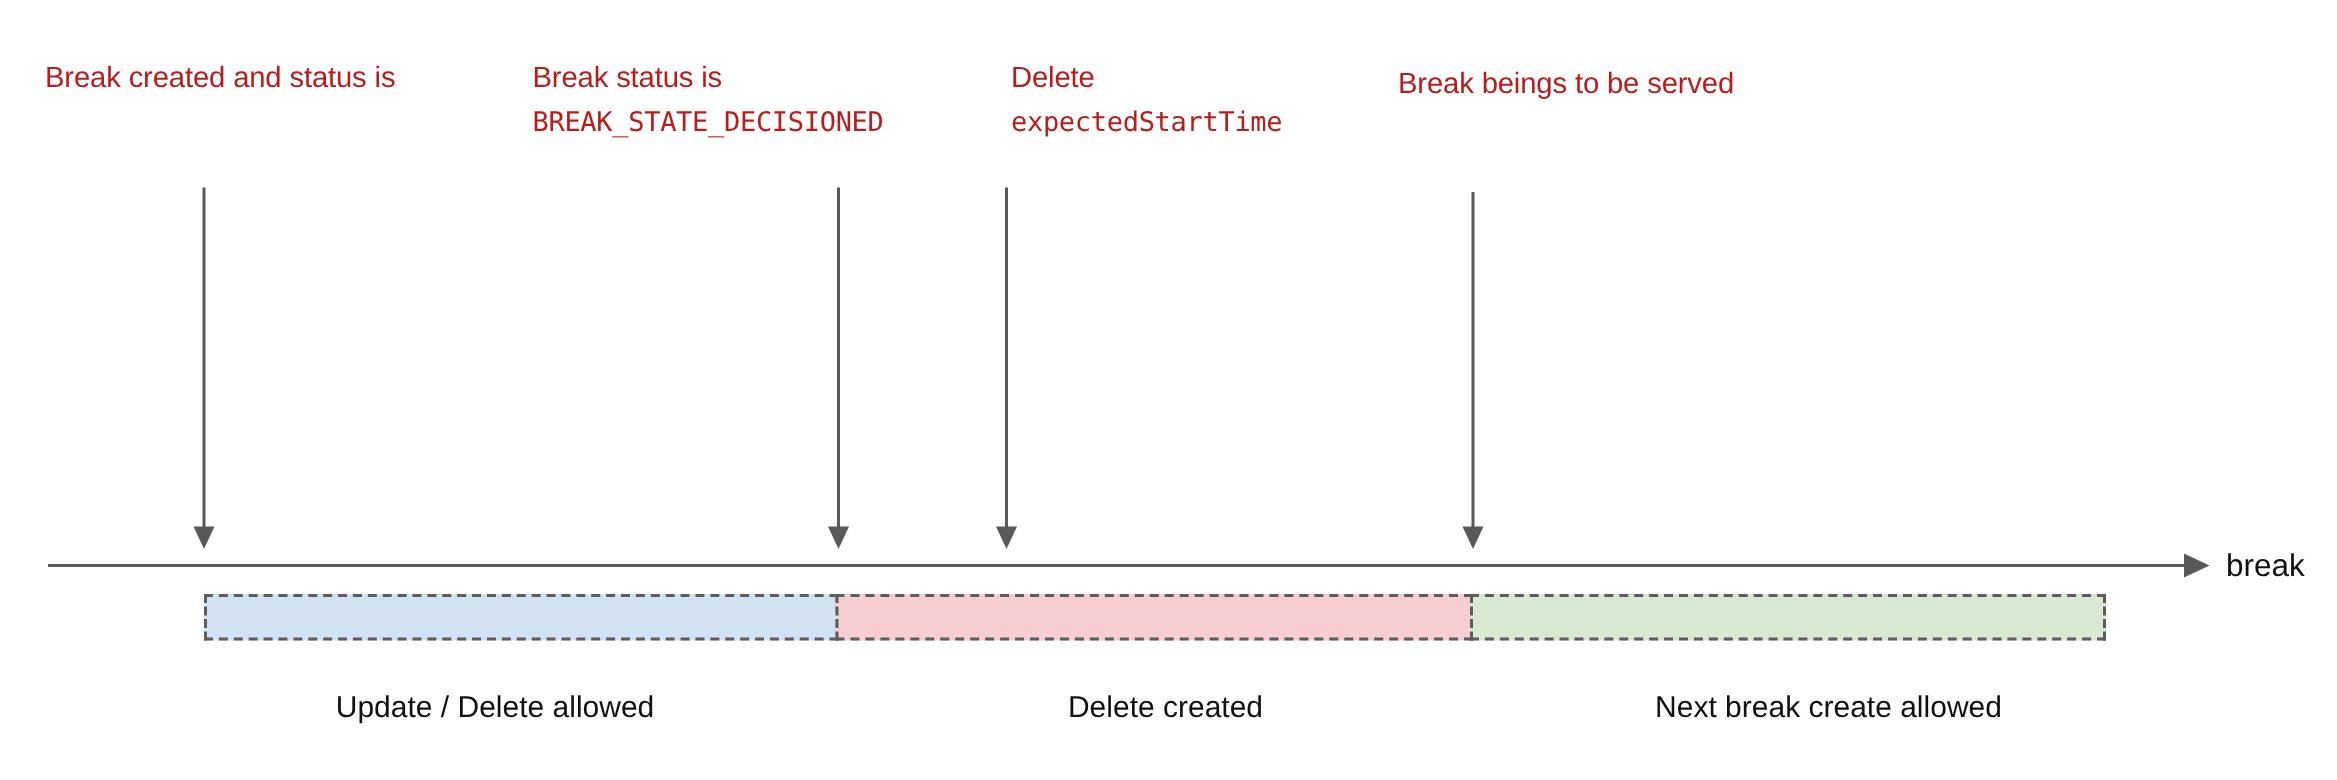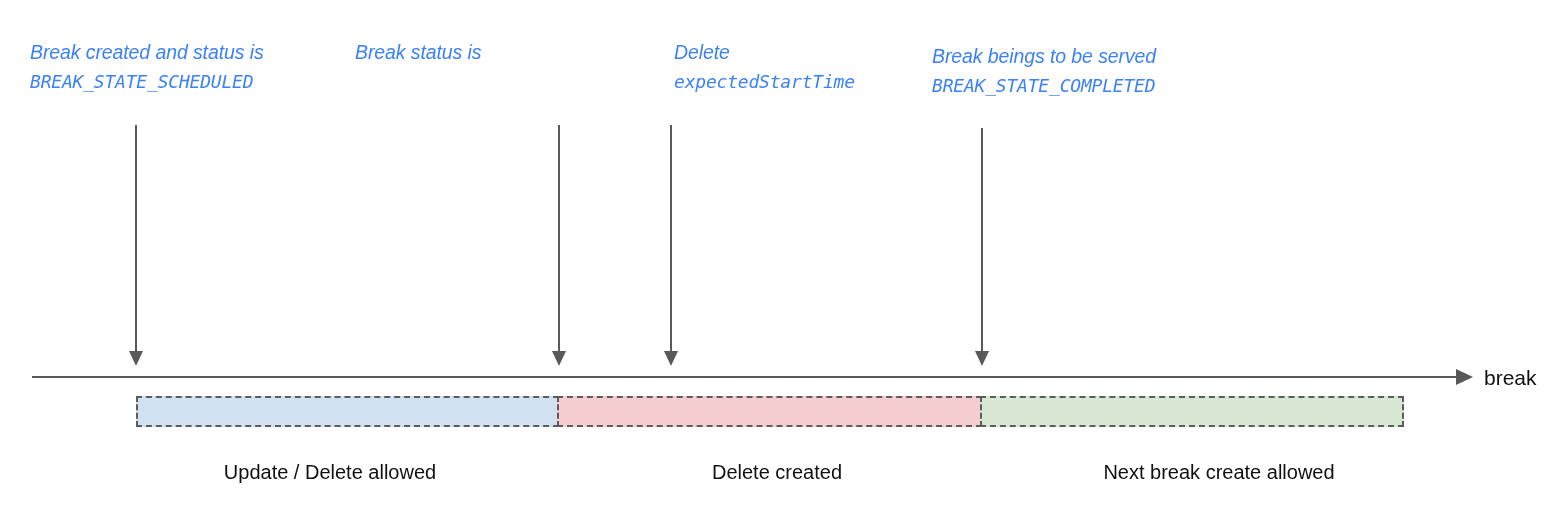--- a/index.html
+++ b/index.html
@@ -15,25 +15,24 @@
     position: relative;
     width: 1558px;
     height: 520px;
     background: #ffffff;
     overflow: hidden;
   }
 
   
   .event-label {
     position: absolute;
-    color: #3b82f6;
+    color: #b91c1c;
     font-size: 19.5px;
     line-height: 29px;
     white-space: nowrap;
-    font-style: italic;
   }
   .event-label .plain {
     display: block;
     font-family: "Liberation Sans", sans-serif;
     letter-spacing: -0.1px;
   }
   .event-label .code {
     display: block;
     font-family: "DejaVu Sans Mono", monospace;
     font-size: 18px;
@@ -120,35 +119,34 @@
     transform: translateX(-50%);
   }
 </style>
 </head>
 <body>
 
 <div id="canvas">
 
   <div class="event-label" id="label-0" style="left: 30px; top: 38px;">
     <span class="plain">Break created and status is</span>
-    <span class="code">BREAK_STATE_SCHEDULED</span>
   </div>
 
   <div class="event-label" id="label-1" style="left: 355px; top: 38px;">
     <span class="plain">Break status is</span>
+    <span class="code">BREAK_STATE_DECISIONED</span>
   </div>
 
   <div class="event-label" id="label-2" style="left: 674px; top: 38px;">
     <span class="plain">Delete</span>
     <span class="code">expectedStartTime</span>
   </div>
 
   <div class="event-label" id="label-3" style="left: 932px; top: 42px;">
     <span class="plain">Break beings to be served</span>
-    <span class="code">BREAK_STATE_COMPLETED</span>
   </div>
 
   <div class="v-arrow" id="arrow-0" style="left: 129px; top: 125px; height: 241px;">
     <span class="stem" style="height: 227px;"></span>
     <span class="head" style="top: 226px;"></span>
   </div>
   <div class="v-arrow" id="arrow-1" style="left: 552px; top: 125px; height: 241px;">
     <span class="stem" style="height: 227px;"></span>
     <span class="head" style="top: 226px;"></span>
   </div>

